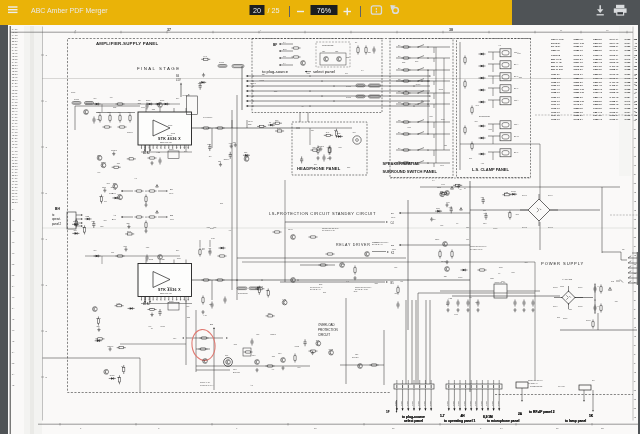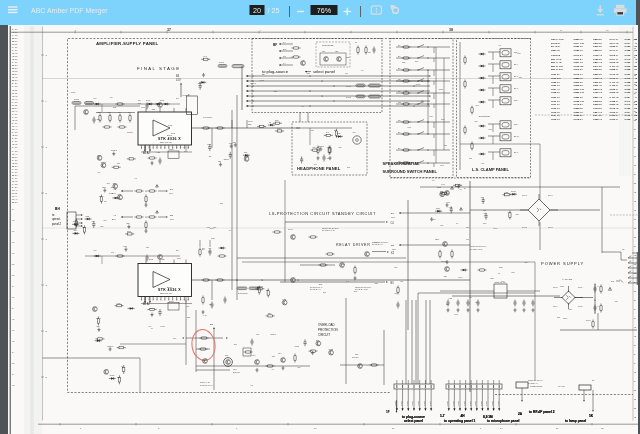--- a/index.html
+++ b/index.html
@@ -1,17 +1,17 @@
 <!DOCTYPE html>
 <html><head>
 <meta charset="utf-8">
 <style>
   html,body { margin:0; padding:0; width:640px; height:434px; overflow:hidden;
     font-family:"Liberation Sans", sans-serif; background:#4f5356; }
-  .toolbar { position:absolute; left:0; top:0; width:636px; height:25px; background:#7dd3fc; z-index:5; }
+  .toolbar { position:absolute; left:0; top:0; width:512px; height:25px; background:#eab308; z-index:5; }
   .page { position:absolute; left:7.5px; top:24.5px; width:630.5px; height:409.5px; background:#faf9f8; }
 </style>
 </head>
 <body>
 <div class="page"></div>
 <svg style="position:absolute;left:0;top:0;z-index:2" width="640" height="434" viewBox="0 0 640 434" font-family="Liberation Sans, sans-serif">
 <g>
 <rect x="24" y="26" width="18" height="408" fill="#f3f3f1"></rect>
 <rect x="30" y="26" width="4" height="408" fill="#eaeae7"></rect>
 <rect x="619" y="26" width="12" height="150" fill="#f5f5f3"></rect>

